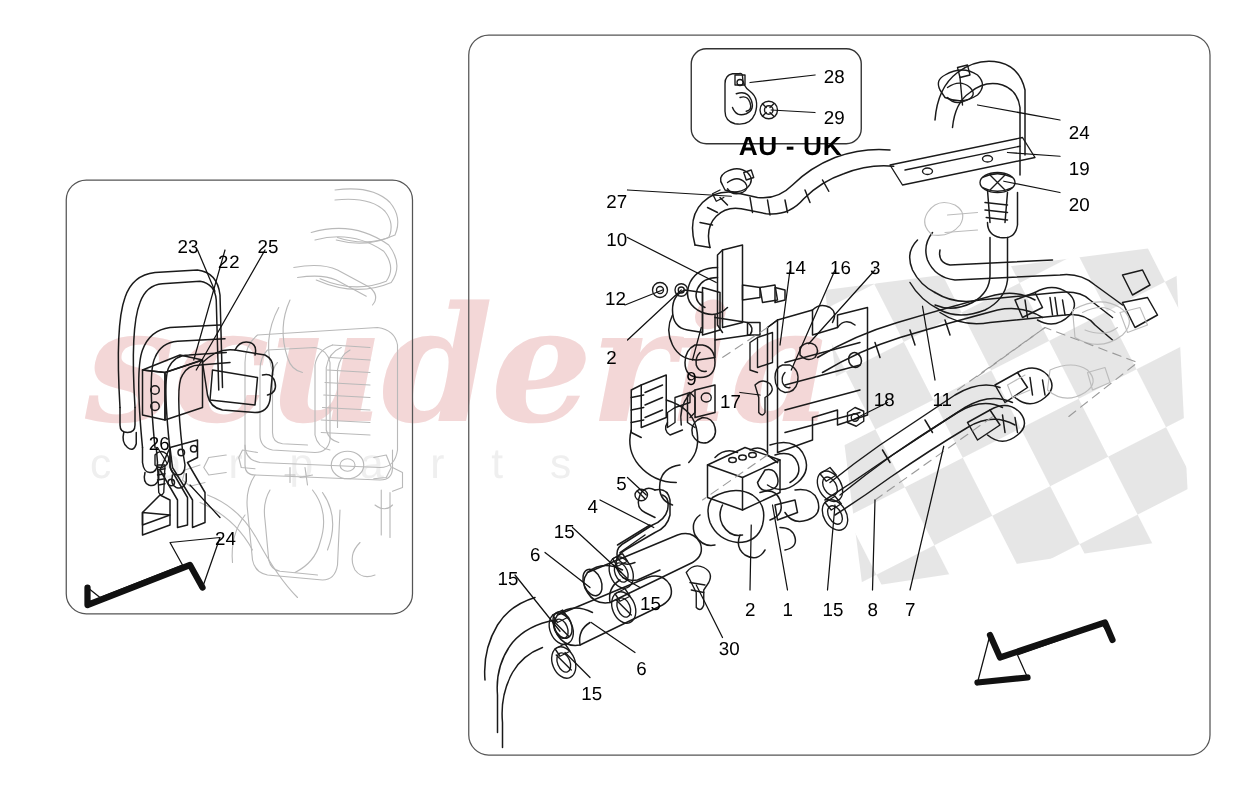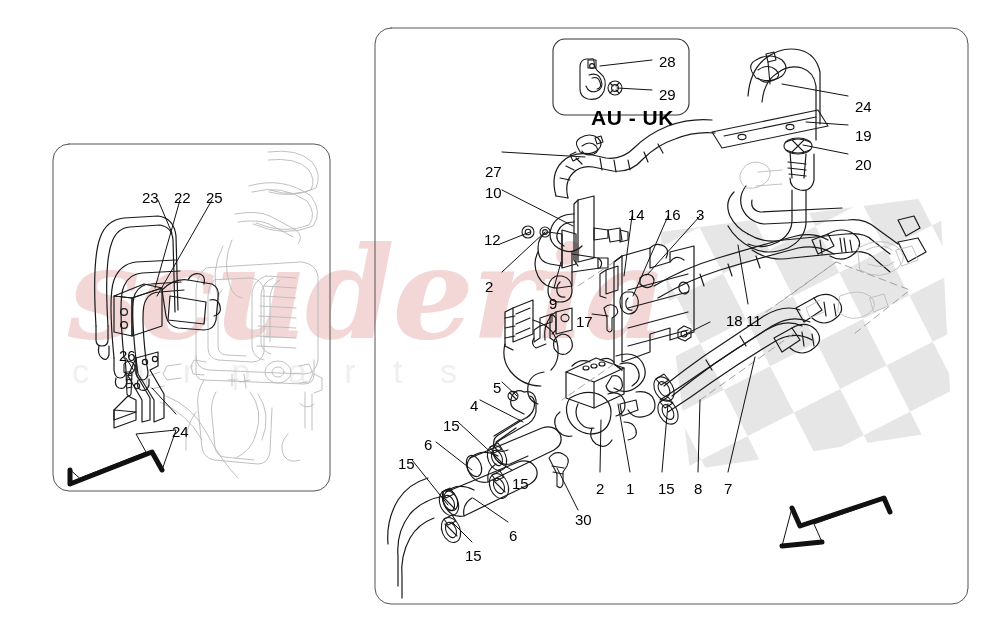--- a/index.html
+++ b/index.html
@@ -489,36 +489,36 @@
         <path d="M890,512 L884,498 L800,526 L792,508 L782,546 L822,542
                  L814,524 L882,500 Z" fill="#fff"></path>
         <path d="M890,512 L884,498 L800,526 L792,508" fill="none" stroke="#111" stroke-width="5"></path>
         <path d="M782,546 L822,542" stroke="#111" stroke-width="5"></path>
       </g>
     </g>
   </svg>
 
   <div id="callout-layer">
       <div class="callout-num" style="left: 142px; top: 190px;">23</div>
-      <div class="callout-num" style="left: 174px; top: 190px;">22</div>
+      <div class="callout-num" style="left: 174px; top: 203px; font-family: Liberation Mono, monospace;">22</div>
       <div class="callout-num" style="left: 206px; top: 190px;">25</div>
       <div class="callout-num" style="left: 119px; top: 348px;">26</div>
       <div class="callout-num" style="left: 172px; top: 424px;">24</div>
       <div class="callout-num" style="left: 659px; top: 54px;">28</div>
       <div class="callout-num" style="left: 659px; top: 87px;">29</div>
-      <div class="callout-num" style="left: 485px; top: 164px; text-align: right;">27</div>
+      <div class="callout-num" style="left: 485px; top: 154px; text-align: right;">27</div>
       <div class="callout-num" style="left: 485px; top: 185px;">10</div>
       <div class="callout-num" style="left: 484px; top: 232px;">12</div>
       <div class="callout-num" style="left: 485px; top: 279px;">2</div>
       <div class="callout-num" style="left: 549px; top: 296px;">9</div>
       <div class="callout-num" style="left: 628px; top: 207px;">14</div>
       <div class="callout-num" style="left: 664px; top: 207px;">16</div>
       <div class="callout-num" style="left: 696px; top: 207px;">3</div>
       <div class="callout-num" style="left: 576px; top: 314px;">17</div>
-      <div class="callout-num" style="left: 726px; top: 313px;">18</div>
+      <div class="callout-num" style="left: 699px; top: 313px;">18</div>
       <div class="callout-num" style="left: 746px; top: 313px;">11</div>
       <div class="callout-num" style="left: 855px; top: 99px;">24</div>
       <div class="callout-num" style="left: 855px; top: 128px;">19</div>
       <div class="callout-num" style="left: 855px; top: 157px;">20</div>
       <div class="callout-num" style="left: 493px; top: 380px;">5</div>
       <div class="callout-num" style="left: 470px; top: 398px;">4</div>
       <div class="callout-num" style="left: 443px; top: 418px;">15</div>
       <div class="callout-num" style="left: 424px; top: 437px;">6</div>
       <div class="callout-num" style="left: 398px; top: 456px;">15</div>
       <div class="callout-num" style="left: 512px; top: 476px;">15</div>

